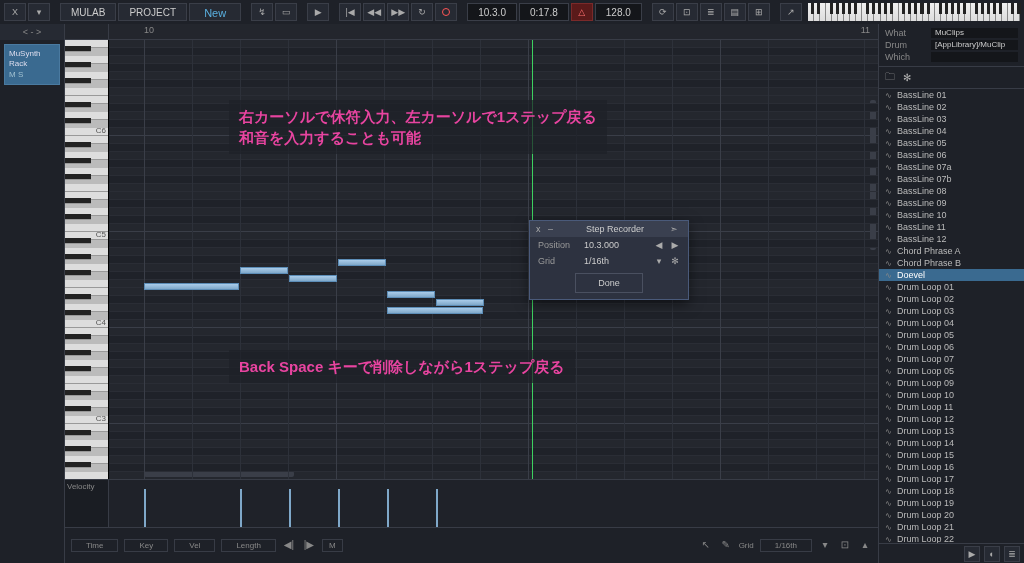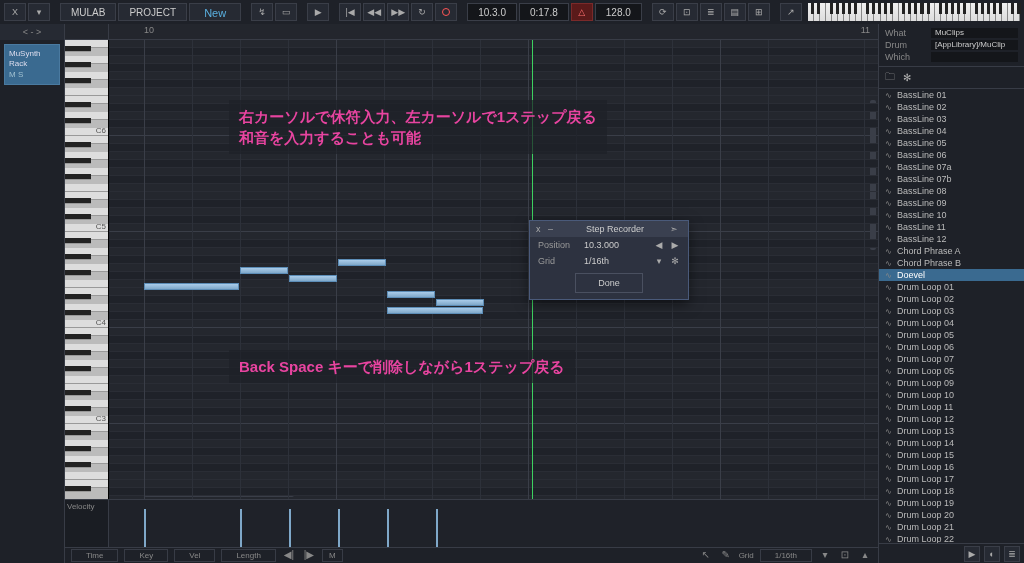--- a/index.html
+++ b/index.html
@@ -52,21 +52,21 @@
 .step-rec .row .lbl { width:40px; color:#999; }
 .step-rec .row .val { flex:1; color:#ccc; }
 .step-rec .row .arr { width:10px; color:#aaa; cursor:pointer; text-align:center; }
 .step-rec .done { text-align:center; padding:4px; margin:4px 45px 6px; border:1px solid #4a5060; color:#ccc; cursor:pointer; }
 
 .velocity { height:48px; border-top:1px solid #383c46; display:flex; }
 .vel-lbl { width:44px; font-size:8px; color:#888; padding:2px; border-right:1px solid #383c46; }
 .vel-area { flex:1; position:relative; background:#1f2229; }
 .vbar { position:absolute; bottom:0; width:2px; background:#7fa8c9; }
 
-.bottom-bar { height:16px; background:#1e2128; border-top:1px solid #383c46; display:flex; align-items:center; padding:0 6px; gap:6px; }
+.bottom-bar { height:36px; background:#1e2128; border-top:1px solid #383c46; display:flex; align-items:center; padding:0 6px; gap:6px; }
 .bslot { font-size:8px; color:#888; border:1px solid #383c46; padding:1px 14px; }
 .bbtn { width:14px; height:14px; color:#888; text-align:center; cursor:pointer; }
 
 .right { width:146px; background:#1e2128; border-left:1px solid #383c46; display:flex; flex-direction:column; }
 .info { padding:3px 6px; font-size:9px; border-bottom:1px solid #383c46; }
 .info-row { display:flex; gap:16px; padding:1px 0; }
 .info-row .k { width:30px; color:#888; }
 .info-row .v { color:#ccc; background:#14161a; padding:0 4px; flex:1; font-size:8px; }
 .browser-tools { height:22px; display:flex; align-items:center; padding:0 6px; gap:8px; border-bottom:1px solid #383c46; }
 .browser { flex:1; overflow-y:auto; }
@@ -282,21 +282,21 @@
           <div class="piano-key" style="position: absolute; top: 384px; left: 0px; right: 0px; background: rgb(221, 221, 221);"></div>
           <div class="piano-key" style="position: absolute; top: 390px; width: 26px; height: 6px; background: rgb(34, 34, 34); z-index: 2;"></div>
           <div class="piano-key" style="position: absolute; top: 400px; left: 0px; right: 0px; background: rgb(221, 221, 221);"></div>
           <div class="piano-key" style="position: absolute; top: 406px; width: 26px; height: 6px; background: rgb(34, 34, 34); z-index: 2;"></div>
           <div class="piano-key" style="position: absolute; top: 416px; left: 0px; right: 0px; background: rgb(221, 221, 221);"></div>
           <div class="piano-key" style="position: absolute; top: 422px; width: 26px; height: 6px; background: rgb(34, 34, 34); z-index: 2;"></div>
           <div class="piano-key" style="position: absolute; top: 432px; left: 0px; right: 0px; background: rgb(221, 221, 221);"></div>
           <div class="piano-key" style="position: absolute; top: 440px; left: 0px; right: 0px; background: rgb(221, 221, 221);"></div>
           <div class="piano-key" style="position: absolute; top: 446px; width: 26px; height: 6px; background: rgb(34, 34, 34); z-index: 2;"></div>
           <div class="octlbl" style="top: 86px;">C6</div>
-          <div class="octlbl" style="top: 182px;">C5</div>
+          <div class="octlbl" style="top: 190px;">C5</div>
           <div class="octlbl" style="top: 278px;">C4</div>
           <div class="octlbl" style="top: 374px;">C3</div>
         </div>
       <div class="grid" id="grid">
         <div class="annot" style="left:120px;top:60px">
           <div>右カーソルで休符入力、左カーソルで1ステップ戻る</div>
           <div>和音を入力することも可能</div>
         </div>
         <div class="annot" style="left:120px;top:310px">
           <div>Back Space キーで削除しながら1ステップ戻る</div>

